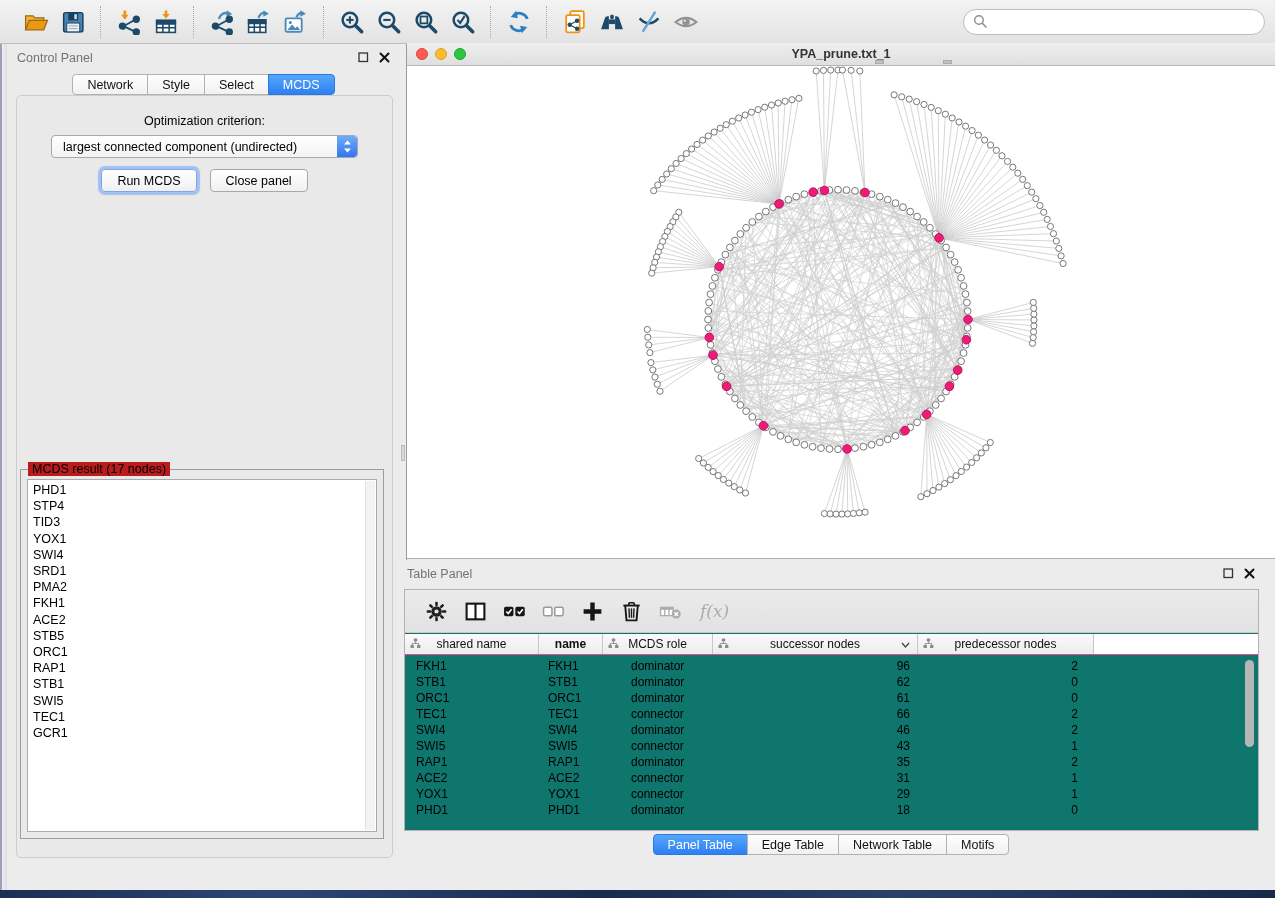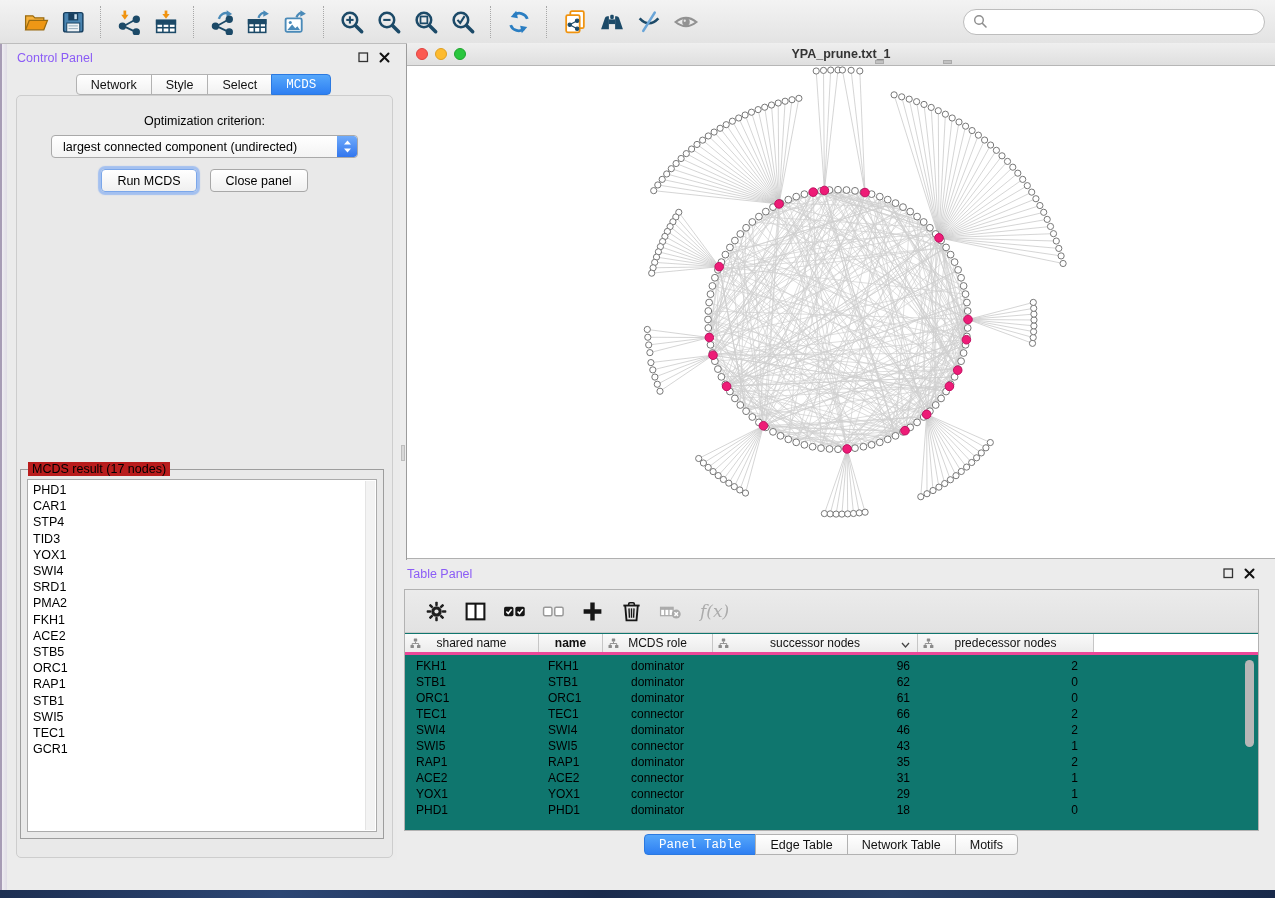--- a/index.html
+++ b/index.html
@@ -20,32 +20,32 @@
   .tb-search input{border:none;outline:none;background:transparent;flex:1;font-size:13px;
     font-family:"Liberation Sans",sans-serif;height:100%;padding-right:10px;}
 
   
   .wall-left{position:absolute;left:0;top:44px;width:7px;height:846px;
     background:linear-gradient(90deg,#a79cb5 0,#a79cb5 2px,#efedf2 2px,#e0dde6 100%);}
   .wall-bottom{position:absolute;left:0;top:890px;width:1275px;height:8px;
     background:linear-gradient(90deg,#1d2f52,#2c4674 22%,#1a2b4d 47%,#2a4168 70%,#18294a 100%);}
 
   
-  .panel-header{height:27px;display:flex;align-items:center;padding:0 10px;font-size:12.5px;color:#8b5cf6;justify-content:flex-end;}
+  .panel-header{height:27px;display:flex;align-items:center;padding:0 10px;font-size:12.5px;color:#737373;justify-content:flex-end;}
   .ph-icons{margin-left:auto;display:flex;gap:10px;align-items:center;}
   .ph-icons span{display:flex;cursor:pointer;}
 
   
   .control-panel{position:absolute;left:7px;top:44px;width:393px;height:816px;background:#ebebeb;}
   .cp-tabs{position:absolute;left:0;right:0;top:30px;display:flex;justify-content:center;}
   .seg-tab{background:linear-gradient(#fff,#f1f1f1);border:1px solid #b2b2b2;margin-left:-1px;
     height:21px;display:flex;align-items:center;padding:0 14px;font-size:12.5px;color:#111;cursor:pointer;}
   .seg-tab:first-child{border-radius:4px 0 0 4px;margin-left:0;}
   .seg-tab:last-child{border-radius:0 4px 4px 0;}
-  .seg-tab.active{background:linear-gradient(#55a7fb,#2e7ff2);border-color:#2b79e0;color:#fff;font-family:Liberation Mono, monospace;}
+  .seg-tab.active{background:linear-gradient(#55a7fb,#2e7ff2);border-color:#2b79e0;color:#fff;}
   .cp-inner{position:absolute;left:9px;right:7px;top:51px;bottom:2px;background:#e9e9e9;
     border:1px solid #cdcdcd;border-radius:5px;}
   .opt-label{position:absolute;top:18px;left:0;right:0;text-align:center;font-size:12.5px;color:#000;}
   .mcds-select{position:absolute;left:34px;right:34px;top:39px;height:23px;
     background:linear-gradient(#fff,#f3f3f3);border:1px solid #a9a9a9;border-radius:4px;
     display:flex;align-items:center;cursor:pointer;overflow:hidden;}
   .sel-text{flex:1;padding-left:11px;font-size:12.5px;color:#000;white-space:nowrap;}
   .sel-stepper{width:20px;align-self:stretch;background:linear-gradient(#70abfa,#3276ee);
     border-radius:0 3px 3px 0;display:flex;align-items:center;justify-content:center;}
   .btn-row{position:absolute;top:73px;left:0;right:0;display:flex;justify-content:center;gap:13px;}
@@ -81,21 +81,21 @@
 
   
   .table-panel{position:absolute;left:397px;top:560px;width:868px;height:300px;background:#ececec;}
   .tp-body{position:absolute;left:7px;right:6px;top:29px;bottom:29px;background:#0f766e;border:1px solid #b2b2b2;}
   .tp-toolbar{height:43px;background:linear-gradient(#ebebeb,#e2e2e2);border-bottom:1px solid #c9c9c9;
     display:flex;align-items:center;padding-left:12px;}
   .tpt-btn{width:39px;height:34px;display:flex;align-items:center;justify-content:center;cursor:pointer;}
   .tpt-btn svg{width:23px;height:23px;display:block;}
   .fx-label{font-size:17px;color:#ababab;font-family:"DejaVu Serif",serif;font-style:italic;padding-left:4px;}
   .tp-table{position:absolute;left:0;right:0;top:44px;bottom:0;overflow:hidden;}
-  .tp-thead{display:flex;height:21px;border-bottom:3px solid #ec4899;}
+  .tp-thead{display:flex;height:21px;border-bottom:1px solid #ec4899;}
   .th{position:relative;background:linear-gradient(#fafafa,#ececec);border-right:1px solid #c6c6c6;
     display:flex;align-items:center;justify-content:center;font-size:12px;color:#111;cursor:pointer;flex:0 0 auto;}
   .th .tree{position:absolute;left:5px;top:4px;display:flex;}
   .th .sortchev{position:absolute;right:7px;top:8px;display:flex;}
   .th-fill{flex:1 1 auto;background:#fff;}
   .tp-rows{padding-top:3px;}
   .tr{display:flex;height:16px;align-items:center;cursor:default;}
   .td{font-size:12px;color:#000;white-space:nowrap;flex:0 0 auto;}
   .tp-scroll{position:absolute;right:4px;top:26px;width:9px;height:87px;background:#b7b7b7;border-radius:4.5px;cursor:pointer;}
   .tp-tabs{position:absolute;left:0;right:0;bottom:5px;display:flex;justify-content:center;}
@@ -328,21 +328,20 @@
       </div>
       <div class="btn-row">
         <button class="mac-btn focus">Run MCDS</button>
         <button class="mac-btn">Close panel</button>
       </div>
       <div class="mcds-fieldset">
         <span class="mcds-legend">MCDS result (17 nodes)</span>
         <div class="mcds-list" id="mcds-list">
           <div class="mcds-scroll"></div>
         <div class="mcds-item">PHD1</div>
-            <div class="mcds-item">CAR1</div>
             <div class="mcds-item">STP4</div>
             <div class="mcds-item">TID3</div>
             <div class="mcds-item">YOX1</div>
             <div class="mcds-item">SWI4</div>
             <div class="mcds-item">SRD1</div>
             <div class="mcds-item">PMA2</div>
             <div class="mcds-item">FKH1</div>
             <div class="mcds-item">ACE2</div>
             <div class="mcds-item">STB5</div>
             <div class="mcds-item">ORC1</div>

